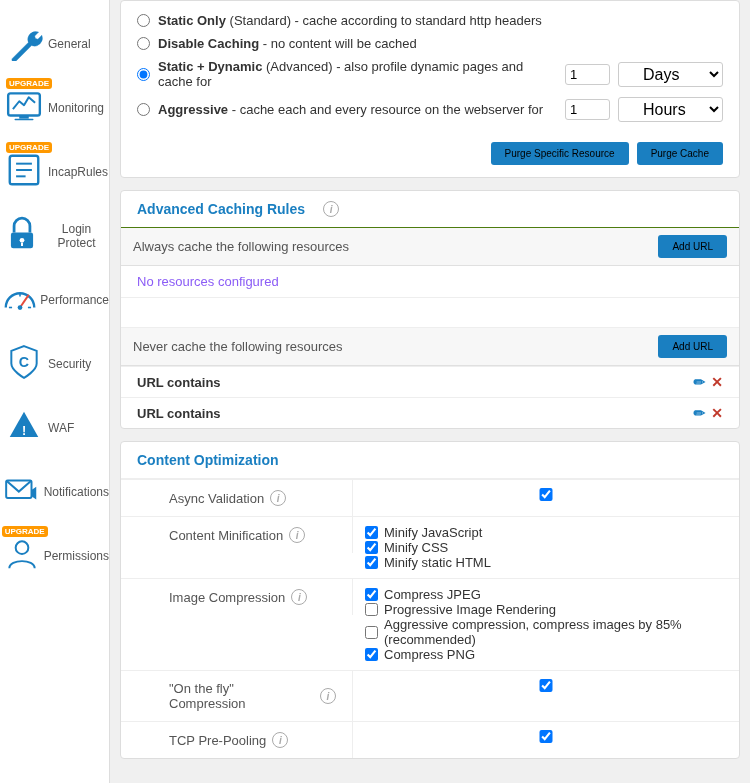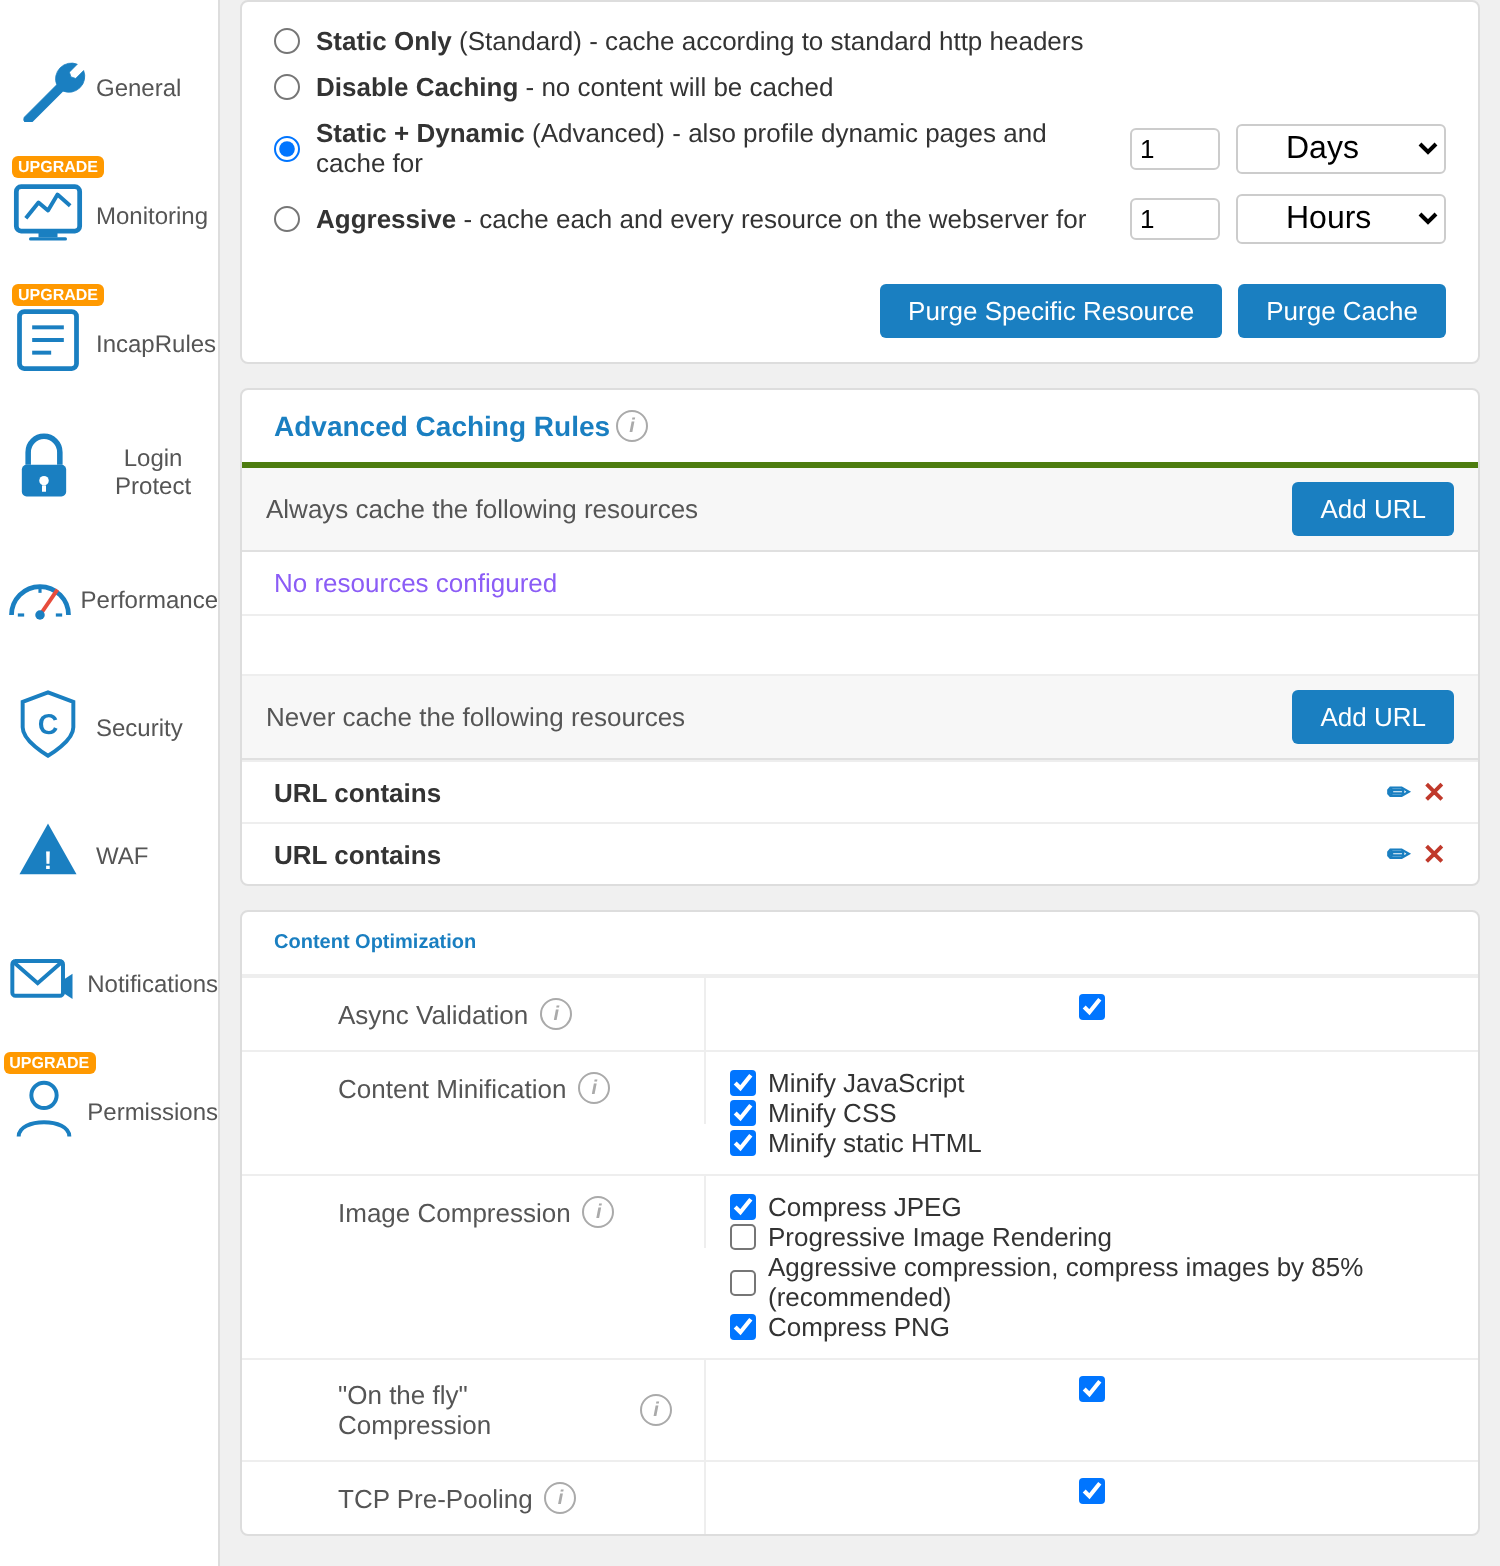--- a/index.html
+++ b/index.html
@@ -102,38 +102,38 @@
 
     
     .purge-row {
       display: flex;
       justify-content: flex-end;
       gap: 8px;
       padding: 8px 16px 12px 16px;
     }
     .btn-blue {
       background: #1a7fc1;
-      color: #ffffff;
+      color: #000000;
       border: none;
       border-radius: 3px;
       padding: 6px 14px;
-      font-size: 13px;
+      font-size: 10px;
       cursor: pointer;
     }
 
     
     .acr-header {
       padding: 10px 16px;
       font-size: 14px;
       color: #1a7fc1;
       font-weight: bold;
       display: flex;
       align-items: center;
-      gap: 3px;
-      border-bottom: 3px solid #4d7c0f;
+      gap: 18px;
+      border-bottom: 1px solid #4d7c0f;
     }
     .acr-sub-header {
       display: flex;
       align-items: center;
       justify-content: space-between;
       padding: 7px 12px;
       background: #f7f7f7;
       border-bottom: 1px solid #e0e0e0;
       font-size: 13px;
       color: #555;
@@ -160,21 +160,21 @@
     .icon-edit, .icon-del {
       cursor: pointer;
       font-size: 14px;
     }
     .icon-edit { color: #1a7fc1; }
     .icon-del { color: #c0392b; }
 
     
     .co-header {
       padding: 10px 16px;
-      font-size: 10px;
+      font-size: 14px;
       color: #1a7fc1;
       font-weight: bold;
       border-bottom: 1px solid #eee;
     }
     .co-row {
       display: flex;
       align-items: flex-start;
       border-top: 1px solid #eee;
     }
     .co-label {

